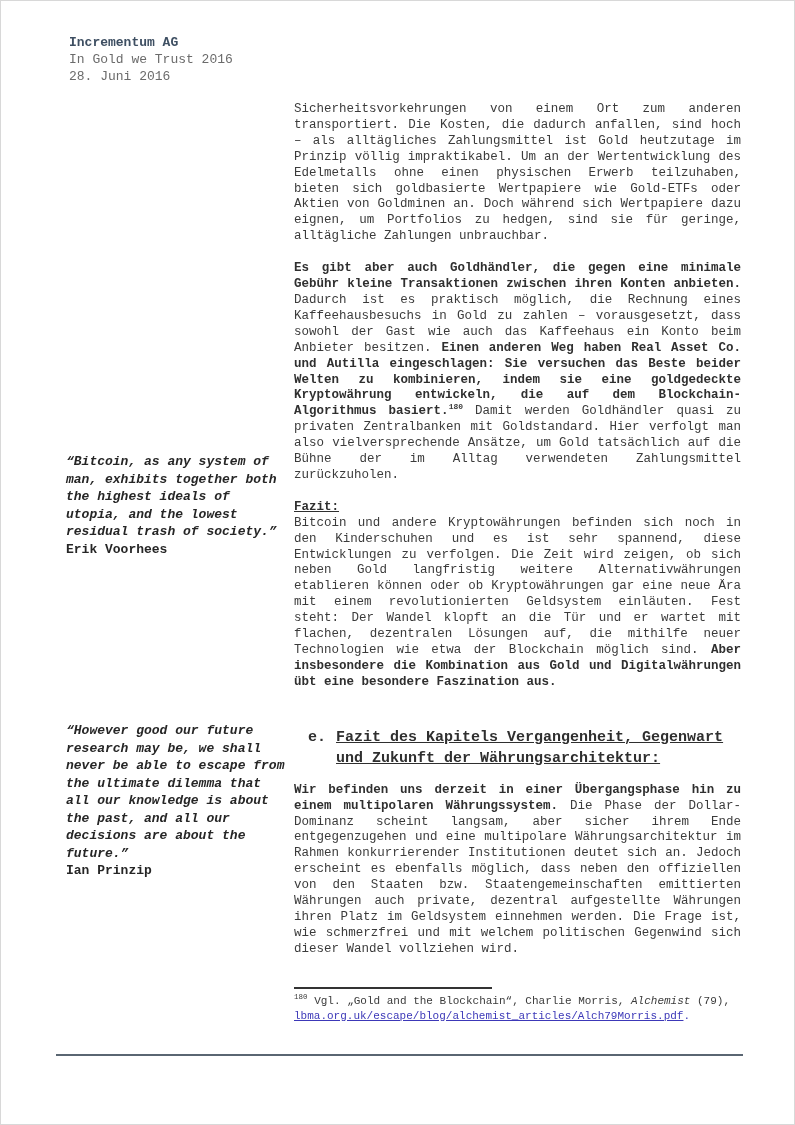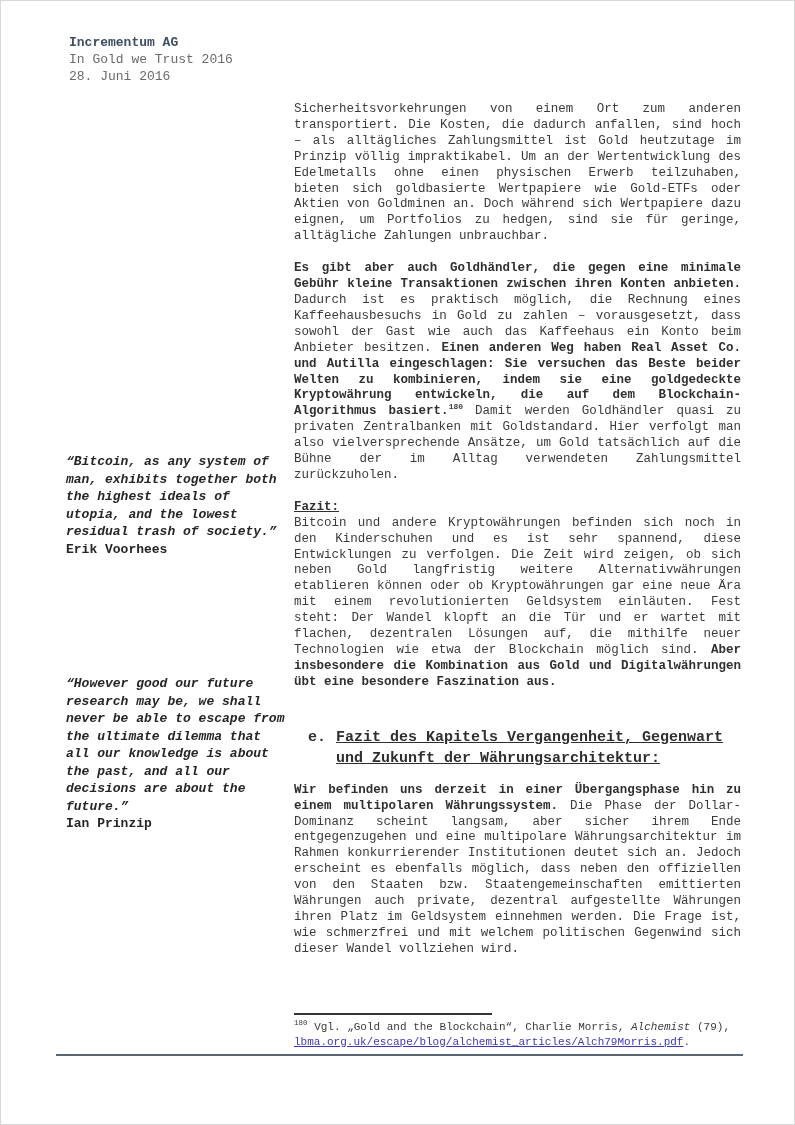--- a/index.html
+++ b/index.html
@@ -41,24 +41,24 @@
   .section-heading .htext { text-decoration:underline; max-width:392px; }
 
   
   .quote {
     position:absolute; left:65px; width:226px;
     font-size:13px; line-height:17.5px;
     font-weight:bold; font-style:italic; color:#262626;
   }
   .quote .author { display:block; font-style:normal; }
   .quote-1 { top:452px; }
-  .quote-2 { top:674px; }
+  .quote-2 { top:721px; }
 
   
-  .footnote { position:absolute; left:293px; top:1012px; width:447px; font-size:11px; line-height:14.5px; color:#3b3b3b; }
+  .footnote { position:absolute; left:293px; top:986px; width:447px; font-size:11px; line-height:14.5px; color:#3b3b3b; }
   .footnote-rule { width:198px; height:2px; background:#333333; margin-bottom:5px; }
   .footnote sup { font-size:7.5px; vertical-align:super; line-height:0; }
   .footnote .it { font-style:italic; }
   .footnote a { color:#3c38b8; text-decoration:underline; cursor:pointer; }
   .footnote .period { color:#3c38b8; }
 
   
   .footer-rule { position:absolute; left:55px; top:1053px; width:687px; height:2px; background:#5a6672; }
   .footer {
     position:absolute; left:57px; top:1060px; width:683px;

